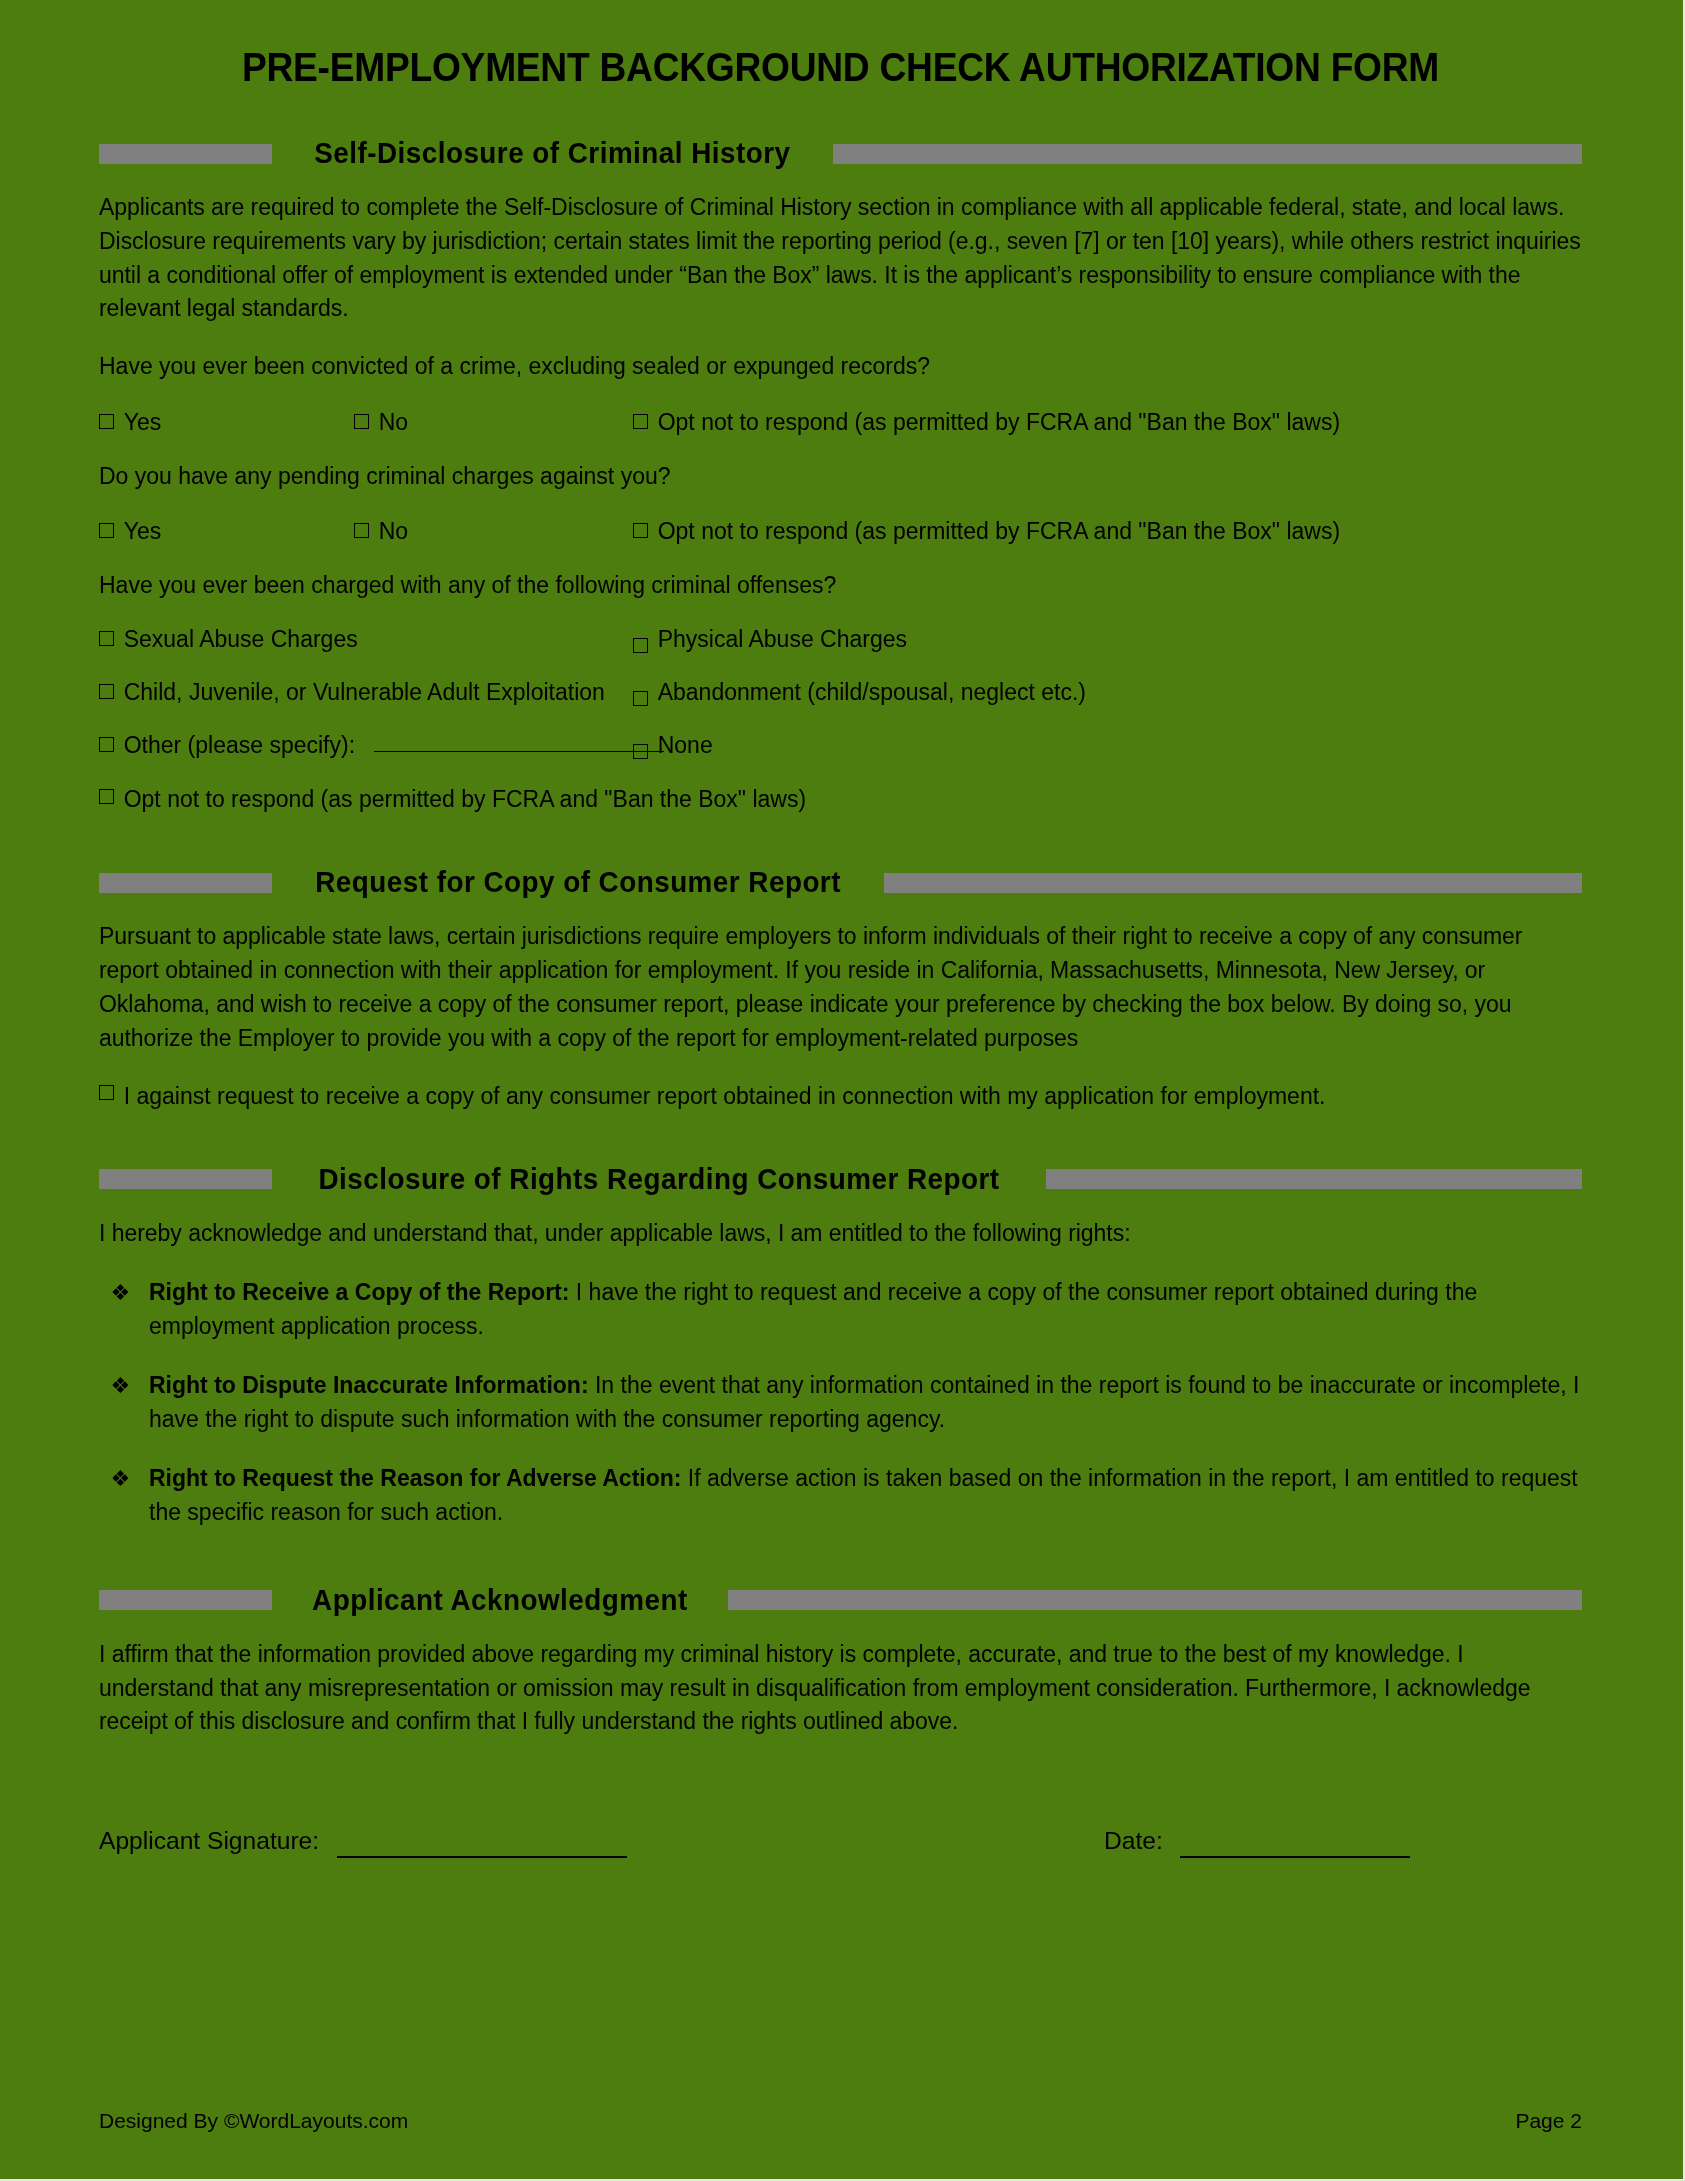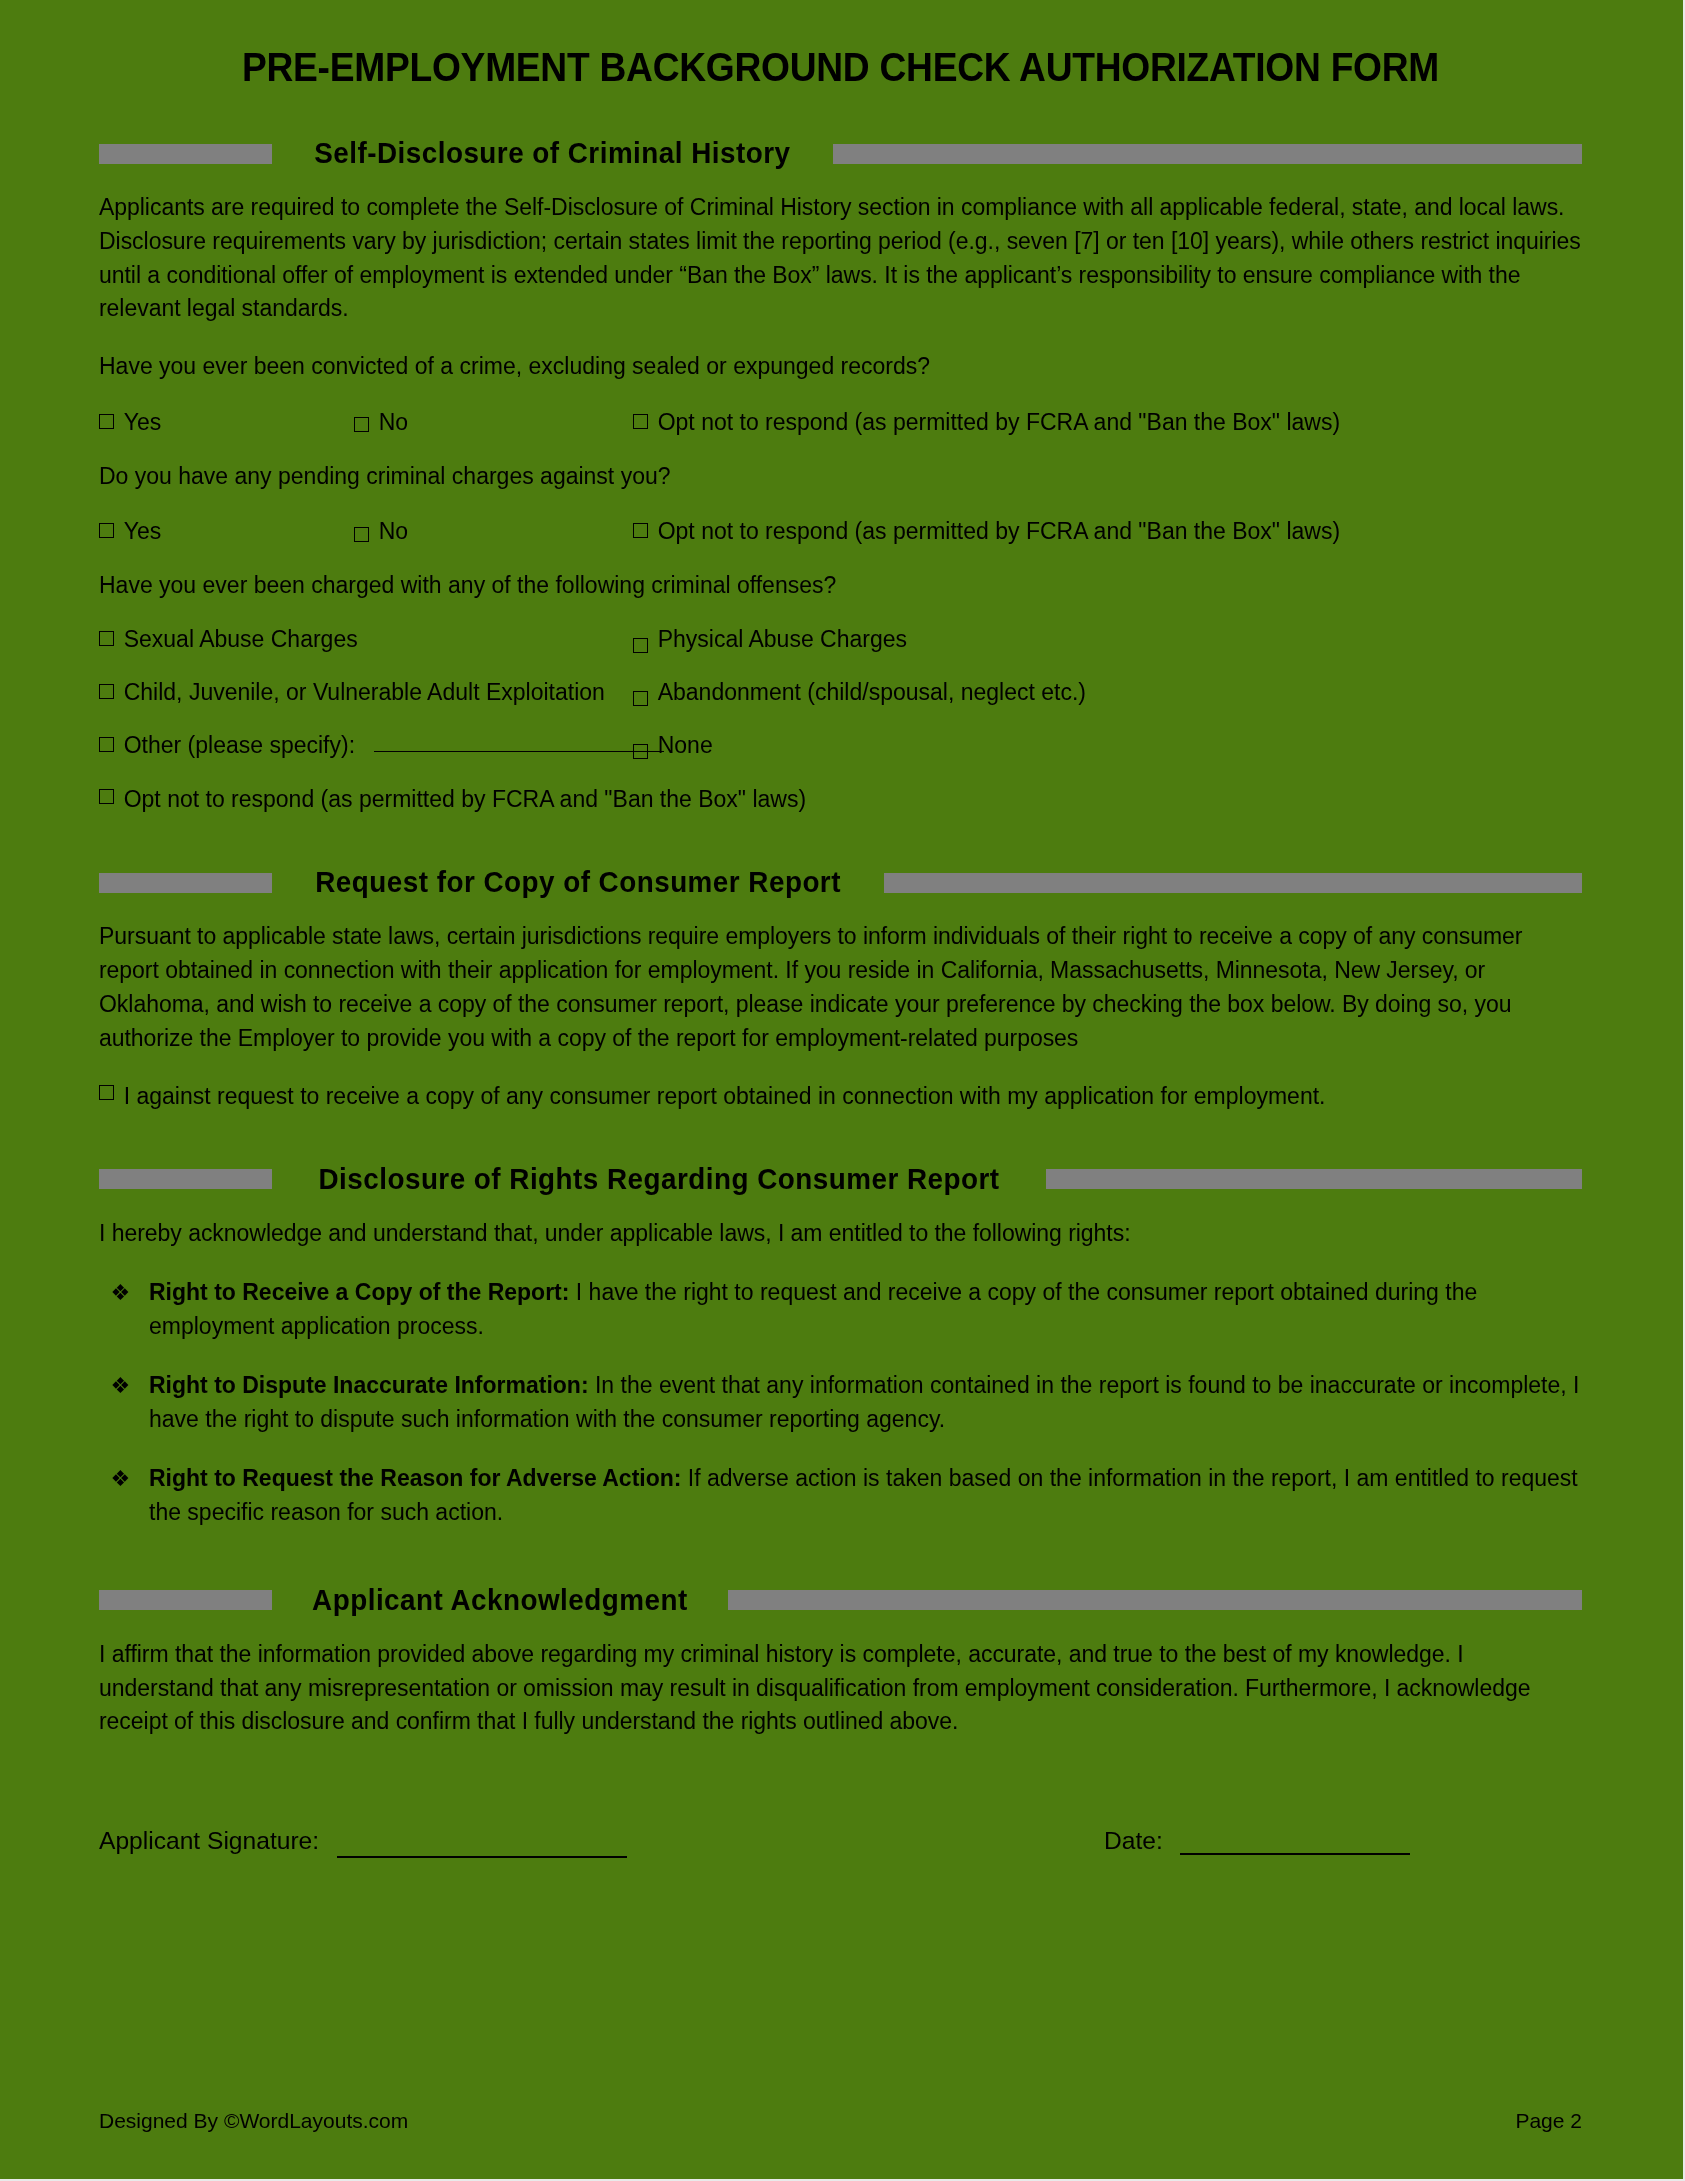--- a/index.html
+++ b/index.html
@@ -97,21 +97,21 @@
     line-height: 27px;
   }
   .cb-item {
     position: absolute;
     top: 0;
     white-space: nowrap;
     display: flex;
     align-items: flex-start;
   }
   .cb-item.col1 { left: 0px; }
-  .cb-item.col2 { left: 255px; align-items: center; }
+  .cb-item.col2 { left: 255px; }
   .cb-item.col3 { left: 534px; }
 
   .cb-block {
     font-size: 23px;
     line-height: 1.47;
     margin-top: 24.6px;
     display: flex;
     align-items: flex-start;
   }
 
@@ -172,21 +172,21 @@
 
   
   .sig-row {
     position: relative;
     margin-top: 84px;
     height: 42px;
     font-size: 24.6px;
     line-height: 35px;
   }
   .sig-left  { position: absolute; left: 0px;    top: 0; display: flex; align-items: flex-end; }
-  .sig-right { position: absolute; left: 1005px; top: 0; display: flex; }
+  .sig-right { position: absolute; left: 1005px; top: 0; display: flex; align-items: flex-end; }
   .sig-rule-long {
     display: inline-block;
     width: 290px;
     border-bottom: 2.1px solid #000;
     height: 30px;
     margin-left: 17.6px;
   }
   .sig-rule-short {
     display: inline-block;
     width: 230px;

